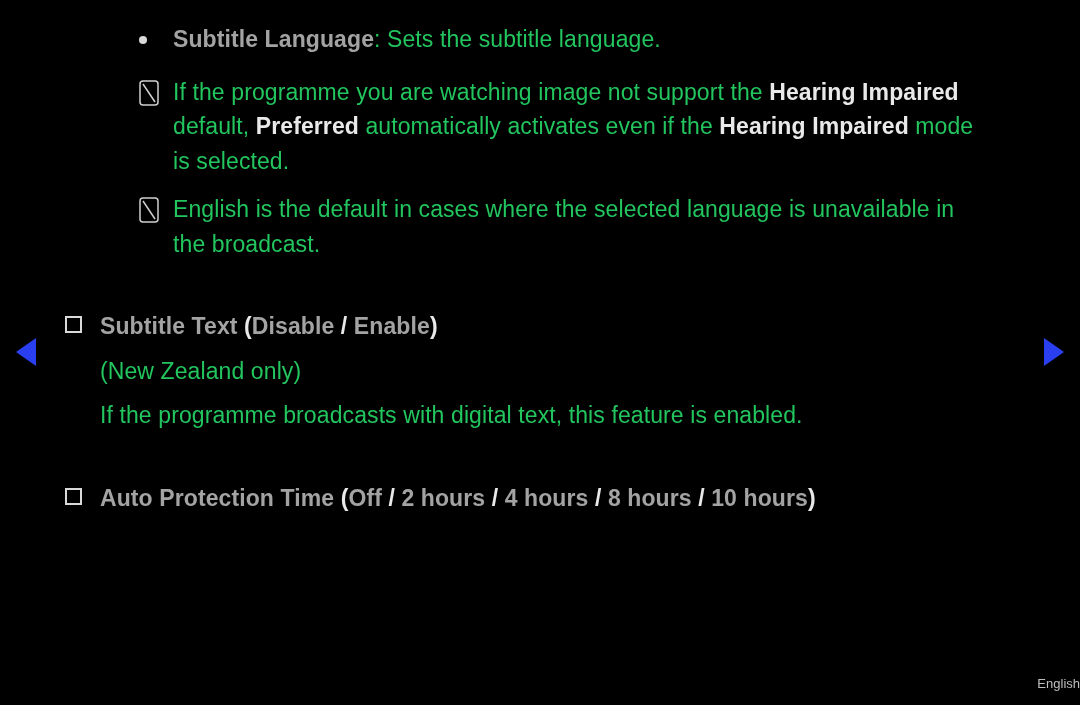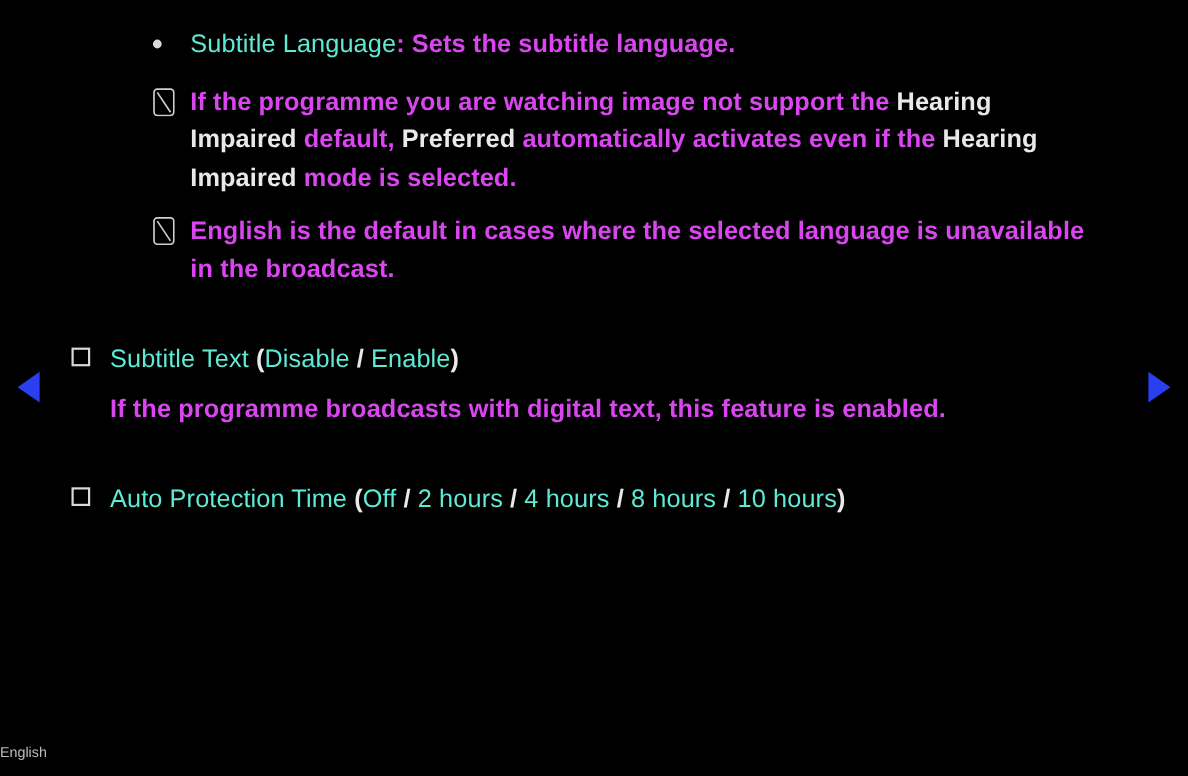--- a/index.html
+++ b/index.html
@@ -21,30 +21,30 @@
   .content {
     position: absolute;
     left: 95px;
     right: 60px;
     top: 22px;
     font-size: 23px;
     line-height: 1.5;
     letter-spacing: 0.1px;
   }
   .bold-blue {
-    color: #5eead4;
-    font-weight: 400;
+    color: #a3a3a3;
+    font-weight: 700;
   }
   .bold-white {
     color: #e9e9e9;
     font-weight: 700;
   }
   .regular {
-    color: #d946ef;
-    font-weight: 700;
+    color: #22c55e;
+    font-weight: 400;
   }
 
   
   .round-item {
     position: relative;
     padding-left: 78px;
     padding-right: 30px;
     margin-bottom: 18px;
   }
   .round-bullet {
@@ -113,21 +113,21 @@
     right: 16px;
     border-top: 14px solid transparent;
     border-bottom: 14px solid transparent;
     border-left: 20px solid #2a3ff0;
   }
 
   .footer {
     position: absolute;
     bottom: 14px;
     width: 100%;
-    text-align: left;
+    text-align: right;
     font-size: 13px;
     color: #bdbdbd;
   }
 </style>
 </head>
 <body>
 
 <div class="page">
 
   <div class="nav-left"></div>
@@ -160,20 +160,21 @@
           </svg>
       </span>
       <span class="regular">English is the default in cases where the selected language is unavailable in the broadcast.</span>
     </div>
 
     <div class="sq-section">
       <div class="sq-bullet"></div>
       <div class="sq-title">
         <span class="bold-blue">Subtitle Text</span><span class="bold-white"> (</span><span class="bold-blue">Disable</span><span class="bold-white"> / </span><span class="bold-blue">Enable</span><span class="bold-white">)</span>
       </div>
+      <p class="regular">(New Zealand only)</p>
       <p class="regular">If the programme broadcasts with digital text, this feature is enabled.</p>
     </div>
 
     <div class="sq-section">
       <div class="sq-bullet"></div>
       <div class="sq-title">
         <span class="bold-blue">Auto Protection Time</span><span class="bold-white"> (</span><span class="bold-blue">Off</span><span class="bold-white"> / </span><span class="bold-blue">2 hours</span><span class="bold-white"> / </span><span class="bold-blue">4 hours</span><span class="bold-white"> / </span><span class="bold-blue">8 hours</span><span class="bold-white"> / </span><span class="bold-blue">10 hours</span><span class="bold-white">)</span>
       </div>
     </div>
 

